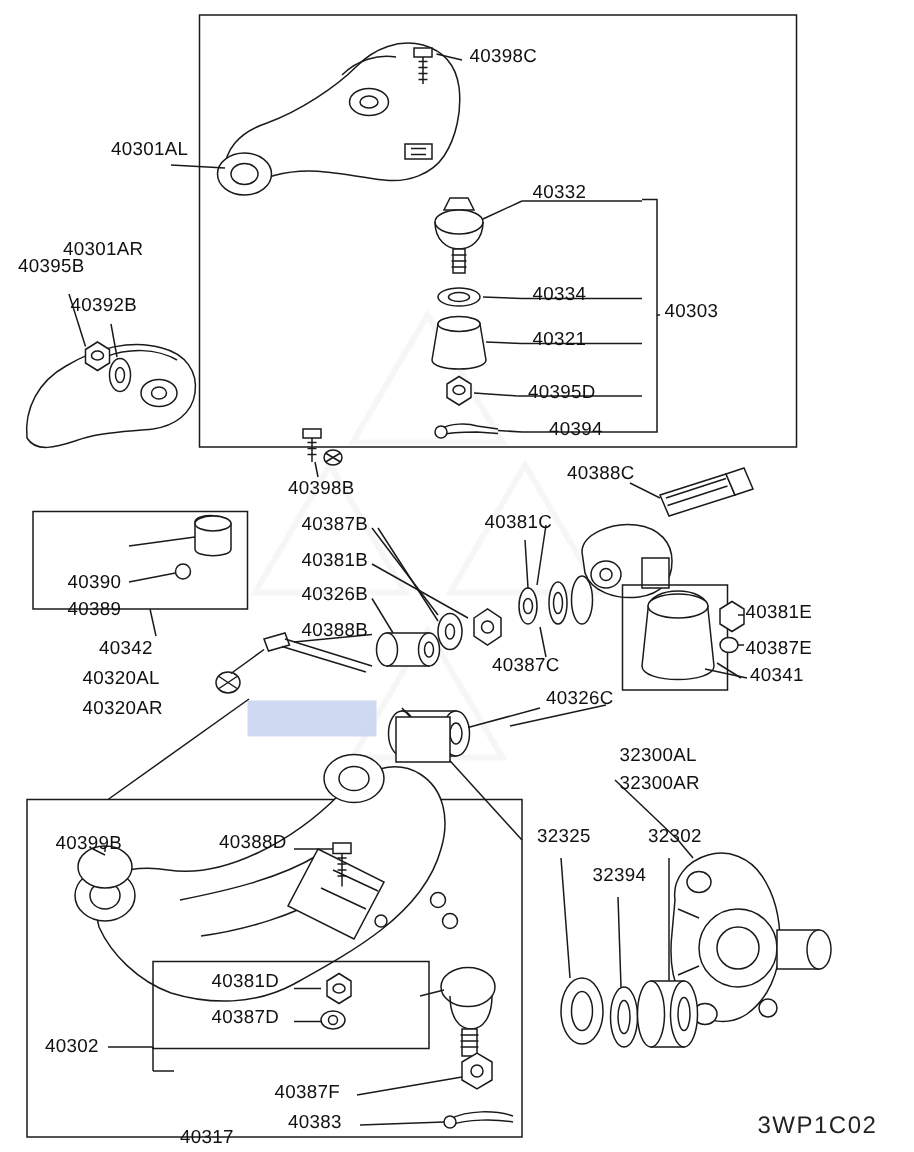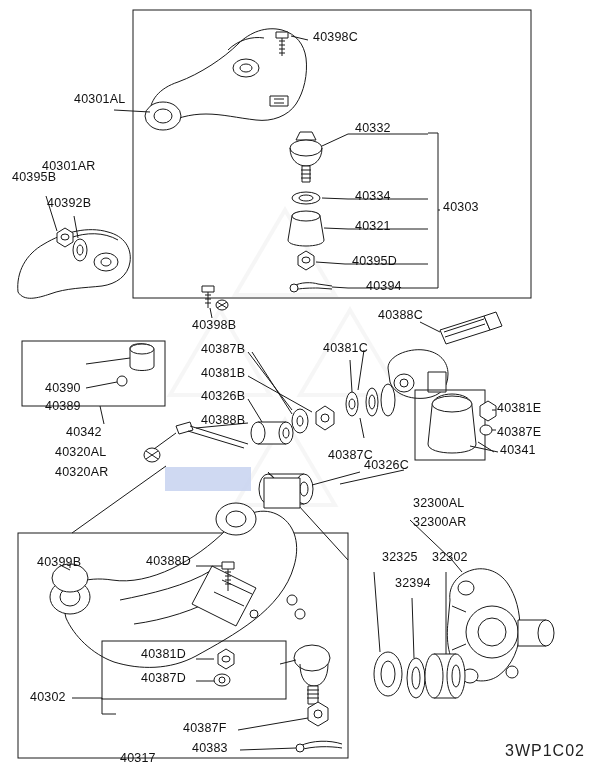--- a/index.html
+++ b/index.html
@@ -309,30 +309,30 @@
   <div class="lbl" style="left:45px;top:364px;margin-top:35px;">40389</div>
   <div class="lbl" style="left:201px;top:342px;">40387B</div>
   <div class="lbl" style="left:323px;top:341px;">40381C</div>
   <div class="lbl" style="left:201px;top:366px;">40381B</div>
   <div class="lbl" style="left:45px;top:381px;">40390</div>
   <div class="lbl" style="left:201px;top:389px;">40326B</div>
   <div class="lbl" style="left:497px;top:401px;">40381E</div>
   <div class="lbl" style="left:201px;top:413px;">40388B</div>
   <div class="lbl" style="left:497px;top:425px;">40387E</div>
   <div class="lbl" style="left:66px;top:425px;">40342</div>
-  <div class="lbl" style="left:328px;top:436px;margin-top:12px;">40387C</div>
+  <div class="lbl" style="left:328px;top:436px;">40387C</div>
   <div class="lbl" style="left:55px;top:445px;">40320AL</div>
   <div class="lbl" style="left:500px;top:443px;">40341</div>
   <div class="lbl" style="left:364px;top:458px;">40326C</div>
   <div class="lbl" style="left:55px;top:465px;">40320AR</div>
   <div class="lbl" style="left:413px;top:496px;">32300AL</div>
   <div class="lbl" style="left:413px;top:515px;">32300AR</div>
   <div class="lbl" style="left:37px;top:555px;">40399B</div>
   <div class="lbl" style="left:146px;top:554px;">40388D</div>
-  <div class="lbl" style="left:358px;top:550px;margin-left:24px;">32325</div>
+  <div class="lbl" style="left:358px;top:550px;">32325</div>
   <div class="lbl" style="left:432px;top:550px;">32302</div>
   <div class="lbl" style="left:395px;top:576px;">32394</div>
   <div class="lbl" style="left:141px;top:647px;">40381D</div>
   <div class="lbl" style="left:141px;top:671px;">40387D</div>
   <div class="lbl" style="left:30px;top:690px;">40302</div>
   <div class="lbl" style="left:120px;top:706px;margin-top:45px;">40317</div>
   <div class="lbl" style="left:183px;top:721px;">40387F</div>
   <div class="lbl" style="left:192px;top:741px;">40383</div>
 
   <div class="code" style="left:505px;top:742px;">3WP1C02</div>

